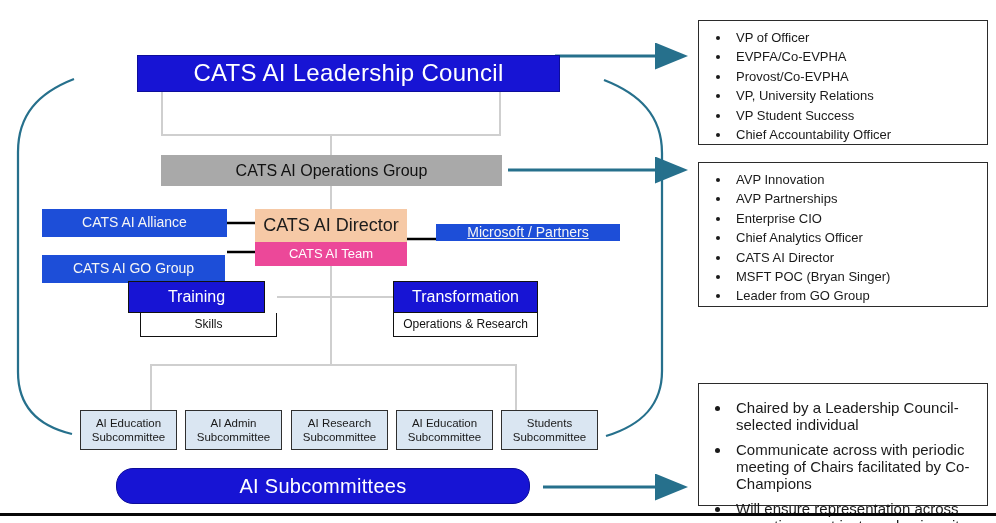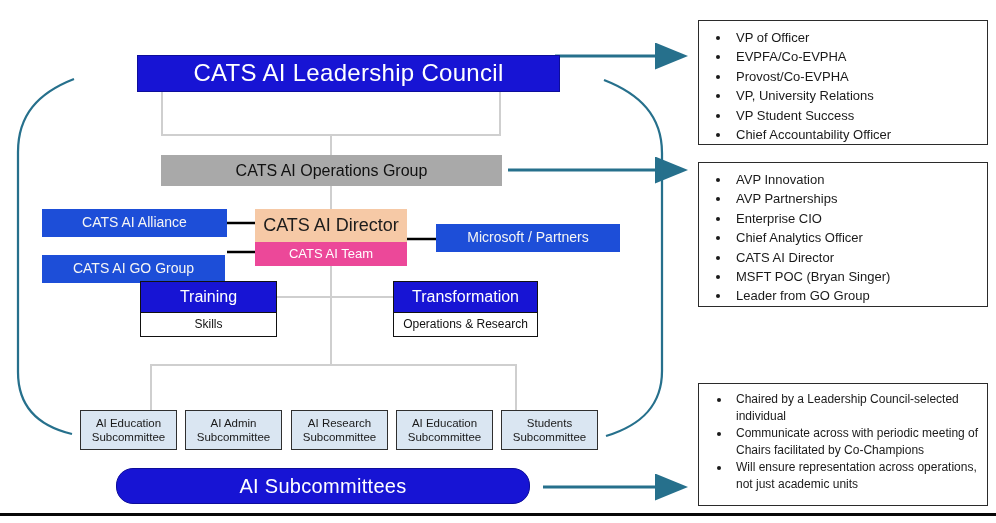--- a/index.html
+++ b/index.html
@@ -28,28 +28,28 @@
   .blue {
     background: #1714D4;
     color: #ffffff;
     border: 1px solid #0d0d9a;
   }
   .leadership { left: 118px; top: 55px; width: 423px; height: 37px; font-size: 24px; letter-spacing: 0.3px; margin-left: 19px; }
   .operations { left: 161px; top: 155px; width: 341px; height: 31px; background: #A9A9A9; color: #111111; font-size: 16px; }
   .black-box { background: #1d4ed8; color: #f5f5f5; font-size: 14px; }
   .alliance  { left: 42px;  top: 209px; width: 185px; height: 28px; }
   .go-group  { left: 42px;  top: 255px; width: 183px; height: 28px; }
-  .microsoft { left: 436px; top: 224px; width: 184px; height: 28px; }
+  .microsoft { left: 436px; top: 224px; width: 184px; height: 17px; text-decoration: underline; }
   .director  { left: 255px; top: 209px; width: 152px; height: 33px; background: #F6C9A6; color: #1c1c1c; font-size: 18px; }
   .team      { left: 255px; top: 242px; width: 152px; height: 24px; background: #ec4899; color: #ffffff; font-size: 13px; }
   .pillar-head {
     background: #1714D4; color: #ffffff; font-size: 16px;
     border: 1.5px solid #111111;
   }
-  .training       { left: 140px; top: 281px; width: 137px; height: 32px; }
+  .training       { left: 128px; top: 281px; width: 137px; height: 32px; }
   .transformation { left: 393px; top: 281px; width: 145px; height: 32px; }
   .pillar-sub {
     background: #ffffff; color: #111111; font-size: 12px;
     border: 1.5px solid #111111; border-top: none;
   }
   .skills    { left: 140px; top: 313px; width: 137px; height: 24px; }
   .ops-research { left: 393px; top: 313px; width: 145px; height: 24px; }
   .subbox {
     position: absolute;
     top: 410px; width: 97px; height: 40px;
@@ -69,21 +69,21 @@
     left: 698px; width: 290px;
     background: #ffffff;
     border: 1px solid #2b2b2b;
     color: #1a1a1a;
   }
   .p1 { top: 20px;  height: 125px; }
   .p2 { top: 162px; height: 145px; }
   .p3 { top: 383px; height: 123px; }
   .panel ul { margin: 0; padding: 7px 6px 4px 32px; list-style: disc outside; }
   .p1 li, .p2 li { font-size: 13px; line-height: 19.4px; padding-left: 5px; }
-  .p3 li { font-size: 12px; line-height: 17px; padding-left: 5px; }
+  .p3 li { font-size: 15px; line-height: 17px; padding-left: 5px; margin-top: 8px; }
   .bottom-line {
     position: absolute;
     left: 0; top: 513px;
     width: 996px; height: 3px;
     background: #070707;
   }
 </style>
 </head>
 <body>
 

